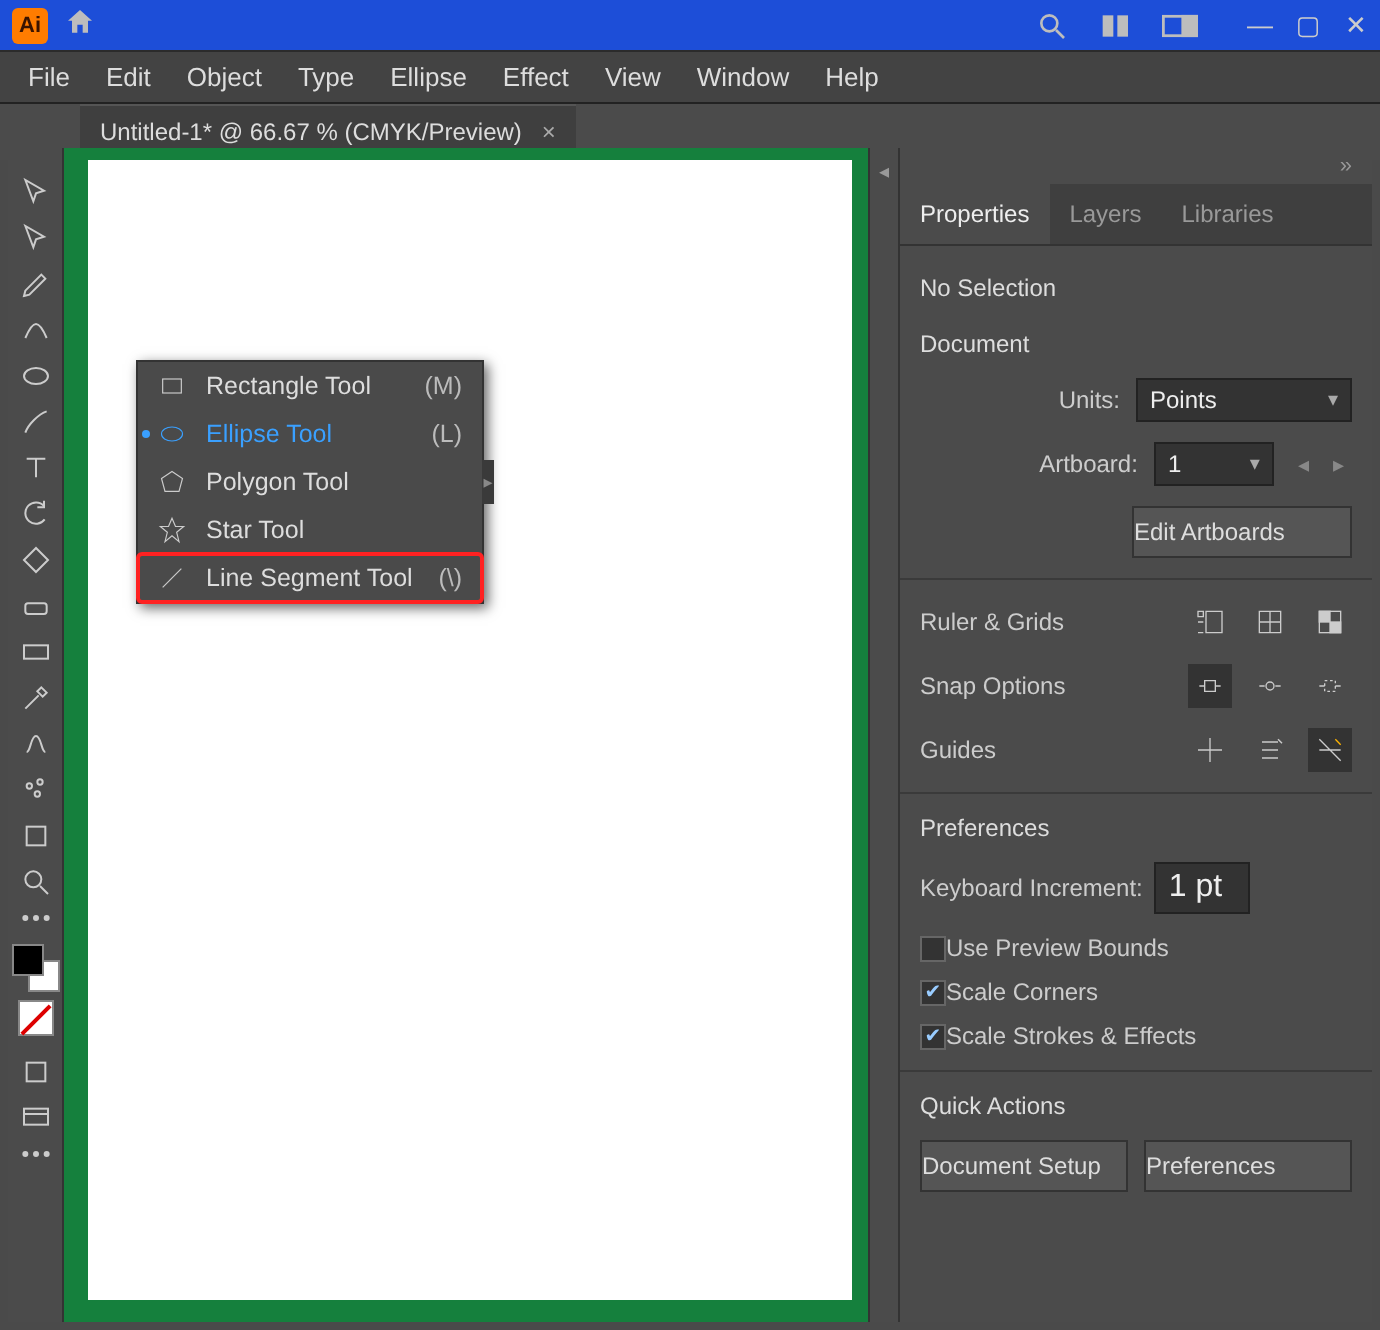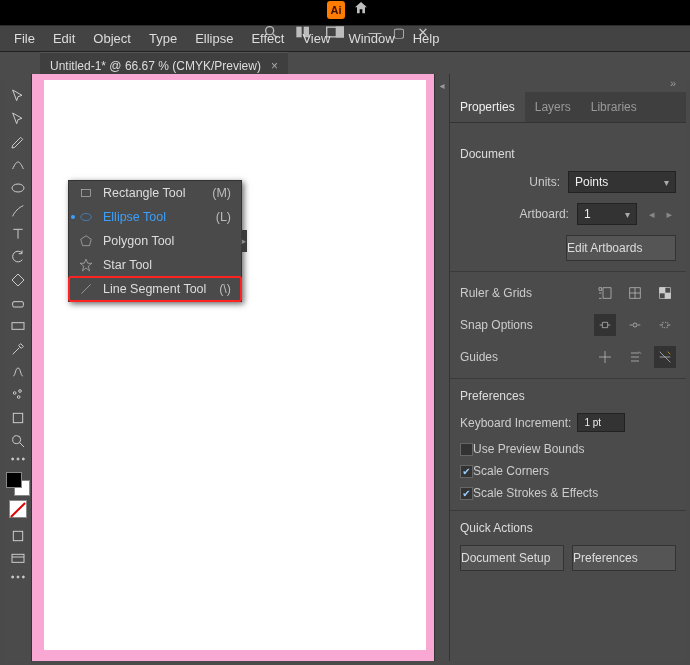--- a/index.html
+++ b/index.html
@@ -1,19 +1,19 @@
 <!DOCTYPE html>
 <html><head>
 <meta charset="utf-8">
 <style>
   * { box-sizing: border-box; margin: 0; padding: 0; font-family: "Segoe UI", Tahoma, sans-serif; }
   body { background: #4a4a4a; width: 690px; height: 665px; overflow: hidden; position: relative; color: #ccc; font-size: 13px; }
 
   
-  .titlebar { height: 26px; background: #000000; display: flex; align-items: center; justify-content: space-between; border-bottom: 1px solid #2b2b2b; flex-direction: column; }
+  .titlebar { height: 26px; background: #1d4ed8; display: flex; align-items: center; justify-content: space-between; border-bottom: 1px solid #2b2b2b; }
   .titlebar-left { display: flex; align-items: center; gap: 8px; padding-left: 6px; }
   .ai-badge { width: 18px; height: 18px; background: #ff7c00; color: #3a1300; font-weight: bold; font-size: 11px; display: flex; align-items: center; justify-content: center; border-radius: 3px; }
   .home-icon { color: #bdbdbd; }
   .titlebar-right { display: flex; align-items: center; }
   .titlebar-right .tb-btn { width: 32px; height: 26px; display: flex; align-items: center; justify-content: center; color: #bdbdbd; }
   .win-ctrl { margin-left: 12px; display: flex; }
   .win-ctrl div { width: 24px; height: 26px; display:flex; align-items:center; justify-content:center; color:#ccc; font-size:13px; }
 
   
   .menubar { height: 26px; background: #434343; display: flex; align-items: center; gap: 2px; padding: 0 6px; border-bottom: 1px solid #222; }
@@ -35,21 +35,21 @@
   .tool { width: 28px; height: 23px; display: flex; align-items: center; justify-content: center; color: #ccc; }
   .tool svg { width: 16px; height: 16px; stroke: #ccc; fill: none; stroke-width:1.5; }
   .tool.ellipse-row svg ellipse { fill: none; stroke:#ccc; }
 
   .color-swatches { margin-top: 6px; width:24px; height:24px; position:relative; }
   .fg-swatch { position:absolute; top:0; left:0; width:16px; height:16px; background:#000; border:1px solid #888; }
   .bg-swatch { position:absolute; bottom:0; right:0; width:16px; height:16px; background:#fff; border:1px solid #888; }
   .nofill { width:18px; height:18px; background:#fff; position:relative; border:1px solid #888; margin-top:4px; }
   .nofill::after { content:""; position:absolute; left:-2px; right:-2px; top:50%; border-top:2px solid #d00; transform:rotate(-45deg); }
 
-  .canvas-wrap { flex: 1; background: #f9a8d4; position: relative; }
+  .canvas-wrap { flex: 1; background: #15803d; position: relative; }
   .artboard { position: absolute; top: 6px; left: 12px; width: 382px; height: 570px; background: #fff; }
 
   .panel-toggle { width: 16px; background: #4b4b4b; display:flex; align-items:flex-start; justify-content:center; padding-top:6px; color:#999; font-size:10px; border-left:1px solid #333; border-right:1px solid #333; }
 
   .right-panels { width: 236px; background: #4b4b4b; display: flex; flex-direction: column; }
   .panel-tabs { display: flex; border-bottom: 1px solid #333; background:#3f3f3f; }
   .panel-tabs .ptab { padding: 8px 10px; font-size: 12px; color: #999; }
   .panel-tabs .ptab.active { color: #eee; background:#4b4b4b; }
 
   .panel-body { padding: 10px 10px; overflow:auto; flex:1; }
@@ -72,21 +72,21 @@
   .row-with-icons .label { font-size:12px; color:#ccc; }
   .icon-trio { display:flex; gap:8px; }
   .icon-trio .ibox { width:22px; height:22px; display:flex; align-items:center; justify-content:center; background:#4b4b4b; }
   .icon-trio .ibox.active { background:#333; }
   .icon-trio svg { stroke:#ccc; fill:none; width:16px; height:16px; }
 
   .check-row { display:flex; align-items:center; gap:0; font-size:12px; color:#ccc; margin-bottom:8px; }
   .chk { width:13px; height:13px; background:#333; border:1px solid #666; display:flex; align-items:center; justify-content:center; color:#9cf; font-size:10px; }
 
   .kbinc-row { display:flex; align-items:center; gap:6px; margin-bottom:10px; font-size:12px; color:#ccc; }
-  .txtnum { background:#333; border:1px solid #222; color:#eee; font-size:10px; padding:3px 6px; width:48px; }
+  .txtnum { background:#333; border:1px solid #222; color:#eee; font-size:16px; padding:3px 6px; width:48px; }
 
   
   .flyout { position:absolute; left:36px; top:106px; width:174px; background:#4a4a4a; border:1px solid #333; box-shadow:2px 2px 6px rgba(0,0,0,.6); z-index:50; }
   .fly-item { display:flex; align-items:center; gap:10px; padding:5px 10px; font-size:12.5px; color:#ddd; position:relative; }
   .fly-item .key { margin-left:auto; color:#bbb; }
   .fly-item svg { width:14px; height:14px; }
   .fly-item.ellipse { color:#3aa0ff; }
   .fly-item.ellipse svg { stroke:#3aa0ff; }
   .fly-item.ellipse::before { content:""; position:absolute; left:2px; width:4px; height:4px; background:#3aa0ff; border-radius:50%; }
   .fly-item.highlight { border:2px solid #f22; margin:-1px; padding:4px 9px; border-radius:3px; }
@@ -317,20 +317,21 @@
     <div class="ctrlstrip" style="height:18px; background:#4b4b4b; border:0; justify-content:flex-end;">
       <span class="chev">»</span>
     </div>
     <div class="panel-tabs">
       <div class="ptab active">Properties</div>
       <div class="ptab">Layers</div>
       <div class="ptab">Libraries</div>
     </div>
 
     <div class="panel-body">
+      <div class="sect-title">No Selection</div>
 
       <div class="sect-title" style="margin-top:14px">Document</div>
 
       <div class="field-row">
         <label>Units:</label>
         <div class="sel wide">
           <span>Points</span>
           <span class="caret">▾</span>
         </div>
       </div>

